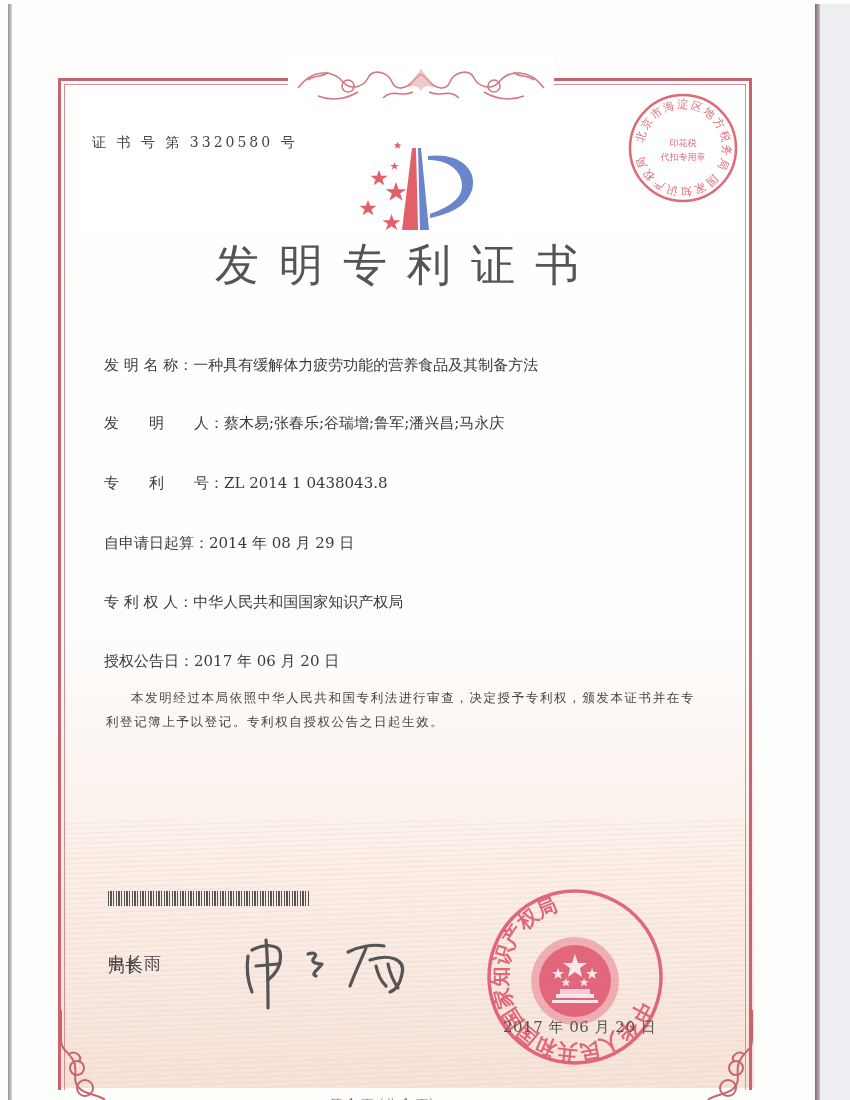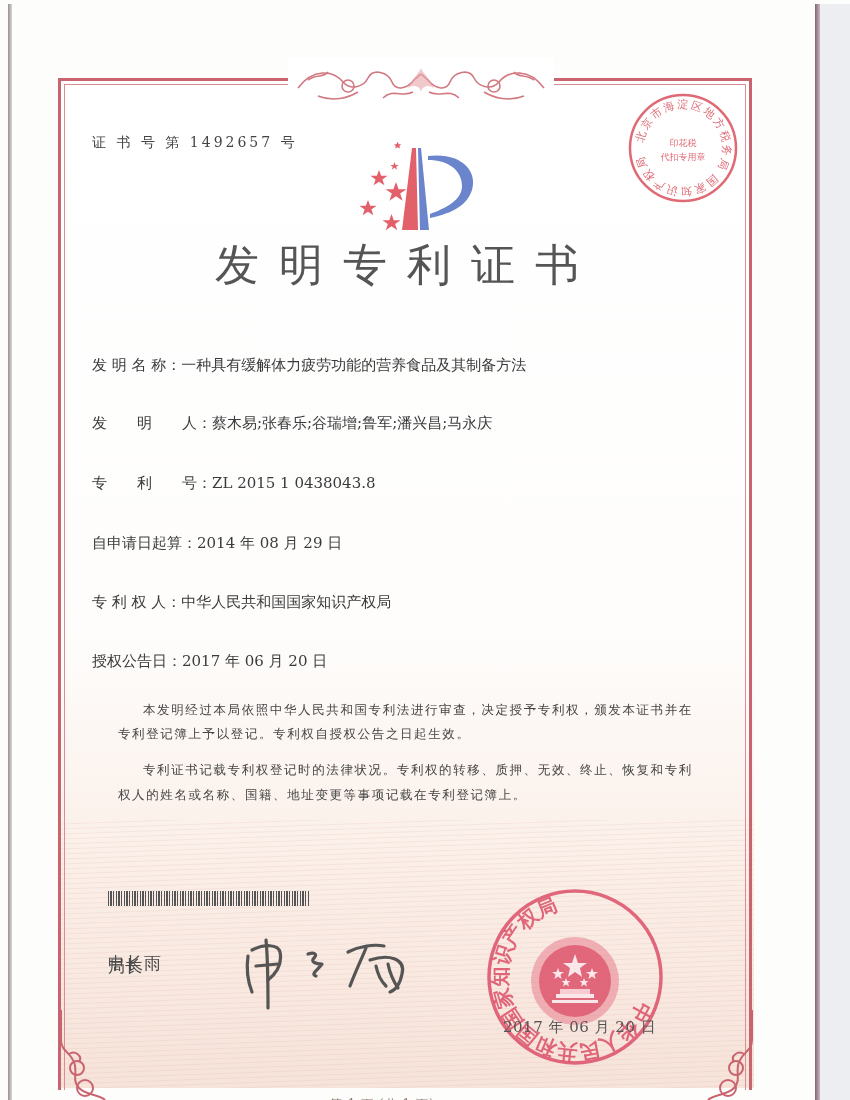--- a/index.html
+++ b/index.html
@@ -27,26 +27,26 @@
     .corner-br { left: 700px; top: 1010px; }
 
     .cert-no { position: absolute; left: 92px; top: 134px; font-size: 14px; letter-spacing: 3px; color: #444; }
 
     .logo { position: absolute; left: 340px; top: 130px; width: 140px; height: 100px; }
 
     .tax-stamp { position: absolute; left: 627px; top: 92px; width: 112px; height: 112px; }
 
     .main-title { position: absolute; left: 215px; top: 236px; width: 420px; font-size: 44px; letter-spacing: 20px; color: #555; font-family: "DejaVu Sans", "Liberation Sans", sans-serif; }
 
-    .field { position: absolute; left: 92px; font-size: 15px; color: #3b3b3b; white-space: nowrap; }
+    .field { position: absolute; left: 104px; font-size: 15px; color: #3b3b3b; white-space: nowrap; }
     .field .lbl { letter-spacing: 0; display: inline-block; }
     .f1 { top: 356px; } .f2 { top: 414px; } .f3 { top: 474px; } .f4 { top: 534px; } .f5 { top: 593px; } .f6 { top: 652px; text-align: center; }
 
     .body-text { position: absolute; left: 106px; top: 686px; width: 600px; font-size: 12.5px; line-height: 24.2px; color: #454545; letter-spacing: 1.6px; }
-    .body-text p { margin: 12px; text-indent: 2em; }
+    .body-text p { margin: 0; text-indent: 2em; }
 
     .barcode { position: absolute; left: 108px; top: 891px; width: 202px; height: 15px;
       background: repeating-linear-gradient(90deg, #555 0px, #555 1px, transparent 1px, transparent 2px, #555 2px, #555 4px, transparent 4px, transparent 5px, #555 5px, #555 6px, transparent 6px, transparent 8px); }
 
     .director-title { position: absolute; left: 108px; top: 955px; font-size: 17px; color: #4a4a4a; font-family: "DejaVu Sans", "Liberation Sans", sans-serif; }
     .director-name { position: absolute; left: 108px; top: 952px; font-size: 17px; color: #4a4a4a; font-family: "DejaVu Sans", "Liberation Sans", sans-serif; letter-spacing: 1px; }
     .signature { position: absolute; left: 238px; top: 930px; width: 190px; height: 80px; }
 
     .seal { position: absolute; left: 486px; top: 888px; width: 178px; height: 178px; }
     .seal-date { position: absolute; left: 503px; top: 1018px; font-size: 15px; color: #555; letter-spacing: 0.5px; }
@@ -77,21 +77,21 @@
       <path d="M20 22 C28 16, 36 20, 40 14 M246 22 C238 16, 230 20, 226 14"></path>
     </g>
     <g fill="#e7a3a8" opacity="0.6">
       <path d="M120 30 C126 18, 132 14, 133 10 C134 14, 140 18, 146 30 C140 26, 134 28, 133 34 C132 28, 126 26, 120 30Z"></path>
     </g>
   </svg>
 </div>
 
 <div class="cert-no">
   <span>证 书 号 第</span>
-  <span>1492657</span>
+  <span>3320580</span>
   <span>号</span>
 </div>
 
 <div class="logo">
   <svg width="140" height="100" viewBox="0 0 140 100">
     <g fill="#e2606a">
       <polygon points="56,3 58,7 62,7 59,10 60,14 56,12 52,14 53,10 50,7 54,7" transform="translate(0,10) scale(0.6) translate(40,0)"></polygon>
       <polygon points="10,0 12.4,6.5 19.5,6.5 13.8,10.5 16,17 10,13 4,17 6.2,10.5 0.5,6.5 7.6,6.5" transform="translate(30,40) scale(0.9)"></polygon>
       <polygon points="10,0 12.4,6.5 19.5,6.5 13.8,10.5 16,17 10,13 4,17 6.2,10.5 0.5,6.5 7.6,6.5" transform="translate(45,52) scale(1.1)"></polygon>
       <polygon points="10,0 12.4,6.5 19.5,6.5 13.8,10.5 16,17 10,13 4,17 6.2,10.5 0.5,6.5 7.6,6.5" transform="translate(19,70) scale(0.9)"></polygon>
@@ -122,35 +122,34 @@
 
 <div class="main-title">发明专利证书</div>
 
 <div class="field f1">
   <span class="lbl">发 明 名 称：</span><span>一种具有缓解体力疲劳功能的营养食品及其制备方法</span>
 </div>
 <div class="field f2">
   <span class="lbl">发　　明　　人：</span><span>蔡木易;张春乐;谷瑞增;鲁军;潘兴昌;马永庆</span>
 </div>
 <div class="field f3">
-  <span class="lbl">专　　利　　号：</span><span>ZL 2015 1 0438043.8</span>
+  <span class="lbl">专　　利　　号：</span><span>ZL 2014 1 0438043.8</span>
 </div>
 <div class="field f4">
   <span class="lbl">自申请日起算：</span><span>2014 年 08 月 29 日</span>
 </div>
 <div class="field f5">
   <span class="lbl">专 利 权 人：</span><span>中华人民共和国国家知识产权局</span>
 </div>
 <div class="field f6">
   <span class="lbl">授权公告日：</span><span>2017 年 06 月 20 日</span>
 </div>
 
 <div class="body-text">
   <p>本发明经过本局依照中华人民共和国专利法进行审查，决定授予专利权，颁发本证书并在专利登记簿上予以登记。专利权自授权公告之日起生效。</p>
-  <p>专利证书记载专利权登记时的法律状况。专利权的转移、质押、无效、终止、恢复和专利权人的姓名或名称、国籍、地址变更等事项记载在专利登记簿上。</p>
 </div>
 
 <div class="barcode"></div>
 
 <div class="director-title">局长</div>
 <div class="director-name">申长雨</div>
 <div class="signature">
   <svg width="190" height="80" viewBox="0 0 190 80">
     <g fill="none" stroke="#555" stroke-width="3.2" stroke-linecap="round" stroke-linejoin="round">
       <path d="M10 26 C8 40, 10 52, 14 62"></path>

